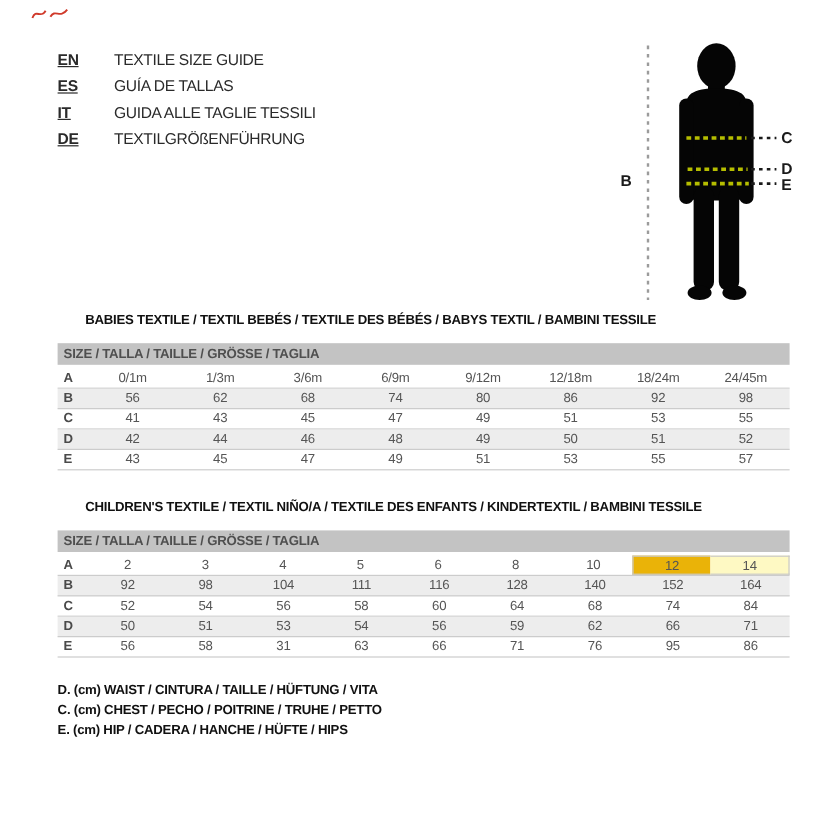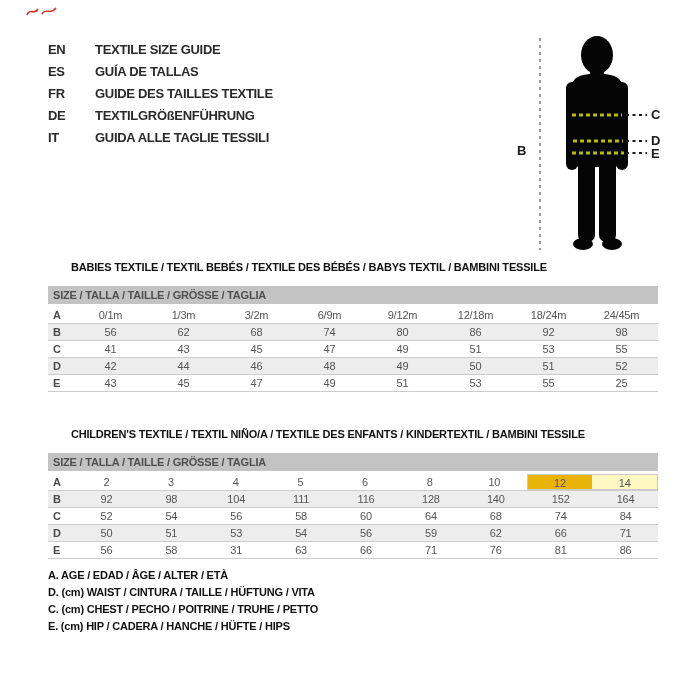--- a/index.html
+++ b/index.html
@@ -5,35 +5,35 @@
   html,body{margin:0;padding:0;}
   body{width:700px;height:700px;background:#fff;font-family:"Liberation Sans",sans-serif;}
   .page{position:relative;width:700px;height:700px;overflow:hidden;background:#ffffff;}
 
   
   .scribble{position:absolute;left:25px;top:4px;width:36px;height:16px;}
 
   
   .lang-list{position:absolute;left:48px;top:39px;}
   .lang-row{display:flex;height:22px;line-height:22px;}
-  .lang-code{width:47px;font-size:13px;font-weight:bold;color:#2a2a2a;letter-spacing:-0.3px;}
-  .lang-label{font-size:13px;font-weight:bold;color:#2a2a2a;letter-spacing:-0.3px;white-space:nowrap;}
+  .lang-code{width:47px;font-size:13px;font-weight:bold;color:#2a2a2a;letter-spacing:-0.3px;text-decoration:underline;}
+  .lang-label{font-size:13px;font-weight:normal;color:#2a2a2a;letter-spacing:-0.3px;white-space:nowrap;}
 
   
   .figure{position:absolute;left:530px;top:32px;width:140px;height:230px;}
   .fig-label{position:absolute;font-size:13px;font-weight:bold;color:#1a1a1a;}
   .lbl-b{left:517px;top:143px;}
   .lbl-c{left:651px;top:107px;}
   .lbl-d{left:651px;top:133px;}
   .lbl-e{left:651px;top:146px;}
 
   
   .size-table{position:absolute;left:48px;width:610px;}
   .table-1{top:261px;}
-  .table-2{top:428px;}
+  .table-2{top:417px;}
   .tbl-title{font-size:11px;font-weight:bold;color:#111;letter-spacing:-0.2px;line-height:13px;margin-bottom:12px;white-space:nowrap;padding-left:23px;}
   .tbl-header{height:18px;line-height:18px;background:#c3c3c3;color:#4f4f4f;font-size:11px;font-weight:bold;letter-spacing:-0.2px;padding-left:5px;box-sizing:border-box;margin-bottom:3px;}
   .tbl-row{display:flex;height:17px;line-height:16px;border-bottom:1px solid #cccccc;box-sizing:border-box;}
   .tbl-row.alt{background:#ededed;}
   .tbl-label{width:26px;padding-left:5px;font-size:11px;font-weight:bold;color:#4a4a4a;box-sizing:border-box;}
   .tbl-cell{flex:1;text-align:center;font-size:11px;color:#555;letter-spacing:-0.2px;}
   .tbl-cell.hl-start{background:#eab308;border:1px solid #c9c9c9;border-right:none;box-sizing:border-box;}
   .tbl-cell.hl-end{background:#fef9c3;border:1px solid #c9c9c9;border-left:none;box-sizing:border-box;}
 
   
@@ -53,30 +53,26 @@
   <div class="lang-list">
       <div class="lang-row">
         <span class="lang-code">EN</span>
         <span class="lang-label">TEXTILE SIZE GUIDE</span>
       </div>
       <div class="lang-row">
         <span class="lang-code">ES</span>
         <span class="lang-label">GUÍA DE TALLAS</span>
       </div>
       <div class="lang-row">
-        <span class="lang-code">FR</span>
-        <span class="lang-label">GUIDE DES TAILLES TEXTILE</span>
+        <span class="lang-code">IT</span>
+        <span class="lang-label">GUIDA ALLE TAGLIE TESSILI</span>
       </div>
       <div class="lang-row">
         <span class="lang-code">DE</span>
         <span class="lang-label">TEXTILGRÖßENFÜHRUNG</span>
-      </div>
-      <div class="lang-row">
-        <span class="lang-code">IT</span>
-        <span class="lang-label">GUIDA ALLE TAGLIE TESSILI</span>
       </div>
     </div>
 
   <svg class="figure" viewBox="0 0 140 230">
 
     <line x1="10" y1="6" x2="10" y2="218" stroke="#9b9b9b" stroke-width="2" stroke-dasharray="3 4"></line>
 
     <g fill="#050505">
       <ellipse cx="67" cy="23" rx="16" ry="19"></ellipse>
       <rect x="60" y="36" width="14" height="12"></rect>
@@ -104,21 +100,21 @@
   <div class="fig-label lbl-e">E</div>
 
   <div class="size-table table-1">
     <div class="tbl-title">BABIES TEXTILE / TEXTIL BEBÉS / TEXTILE DES BÉBÉS / BABYS TEXTIL  / BAMBINI TESSILE</div>
     <div class="tbl-header">SIZE / TALLA / TAILLE / GRÖSSE / TAGLIA</div>
     <div>
         <div class="tbl-row">
           <span class="tbl-label">A</span>
           <span class="tbl-cell">0/1m</span>
           <span class="tbl-cell">1/3m</span>
-          <span class="tbl-cell">3/2m</span>
+          <span class="tbl-cell">3/6m</span>
           <span class="tbl-cell">6/9m</span>
           <span class="tbl-cell">9/12m</span>
           <span class="tbl-cell">12/18m</span>
           <span class="tbl-cell">18/24m</span>
           <span class="tbl-cell">24/45m</span>
         </div>
         <div class="tbl-row alt">
           <span class="tbl-label">B</span>
           <span class="tbl-cell">56</span>
           <span class="tbl-cell">62</span>
@@ -153,21 +149,21 @@
         </div>
         <div class="tbl-row">
           <span class="tbl-label">E</span>
           <span class="tbl-cell">43</span>
           <span class="tbl-cell">45</span>
           <span class="tbl-cell">47</span>
           <span class="tbl-cell">49</span>
           <span class="tbl-cell">51</span>
           <span class="tbl-cell">53</span>
           <span class="tbl-cell">55</span>
-          <span class="tbl-cell">25</span>
+          <span class="tbl-cell">57</span>
         </div>
       </div>
   </div>
 
   <div class="size-table table-2">
     <div class="tbl-title">CHILDREN'S TEXTILE / TEXTIL NIÑO/A / TEXTILE DES ENFANTS / KINDERTEXTIL / BAMBINI TESSILE</div>
     <div class="tbl-header">SIZE / TALLA / TAILLE / GRÖSSE / TAGLIA</div>
     <div>
         <div class="tbl-row">
           <span class="tbl-label">A</span>
@@ -219,26 +215,25 @@
         </div>
         <div class="tbl-row">
           <span class="tbl-label">E</span>
           <span class="tbl-cell">56</span>
           <span class="tbl-cell">58</span>
           <span class="tbl-cell">31</span>
           <span class="tbl-cell">63</span>
           <span class="tbl-cell">66</span>
           <span class="tbl-cell">71</span>
           <span class="tbl-cell">76</span>
-          <span class="tbl-cell">81</span>
+          <span class="tbl-cell">95</span>
           <span class="tbl-cell">86</span>
         </div>
       </div>
   </div>
 
   <div class="legend">
-      <div class="legend-line">A. AGE / EDAD / ÂGE / ALTER / ETÀ</div>
       <div class="legend-line">D. (cm) WAIST / CINTURA / TAILLE / HÜFTUNG / VITA</div>
       <div class="legend-line">C. (cm) CHEST / PECHO / POITRINE / TRUHE / PETTO</div>
       <div class="legend-line">E. (cm) HIP / CADERA / HANCHE / HÜFTE / HIPS</div>
     </div>
 
 </div>
 
 </body></html>

